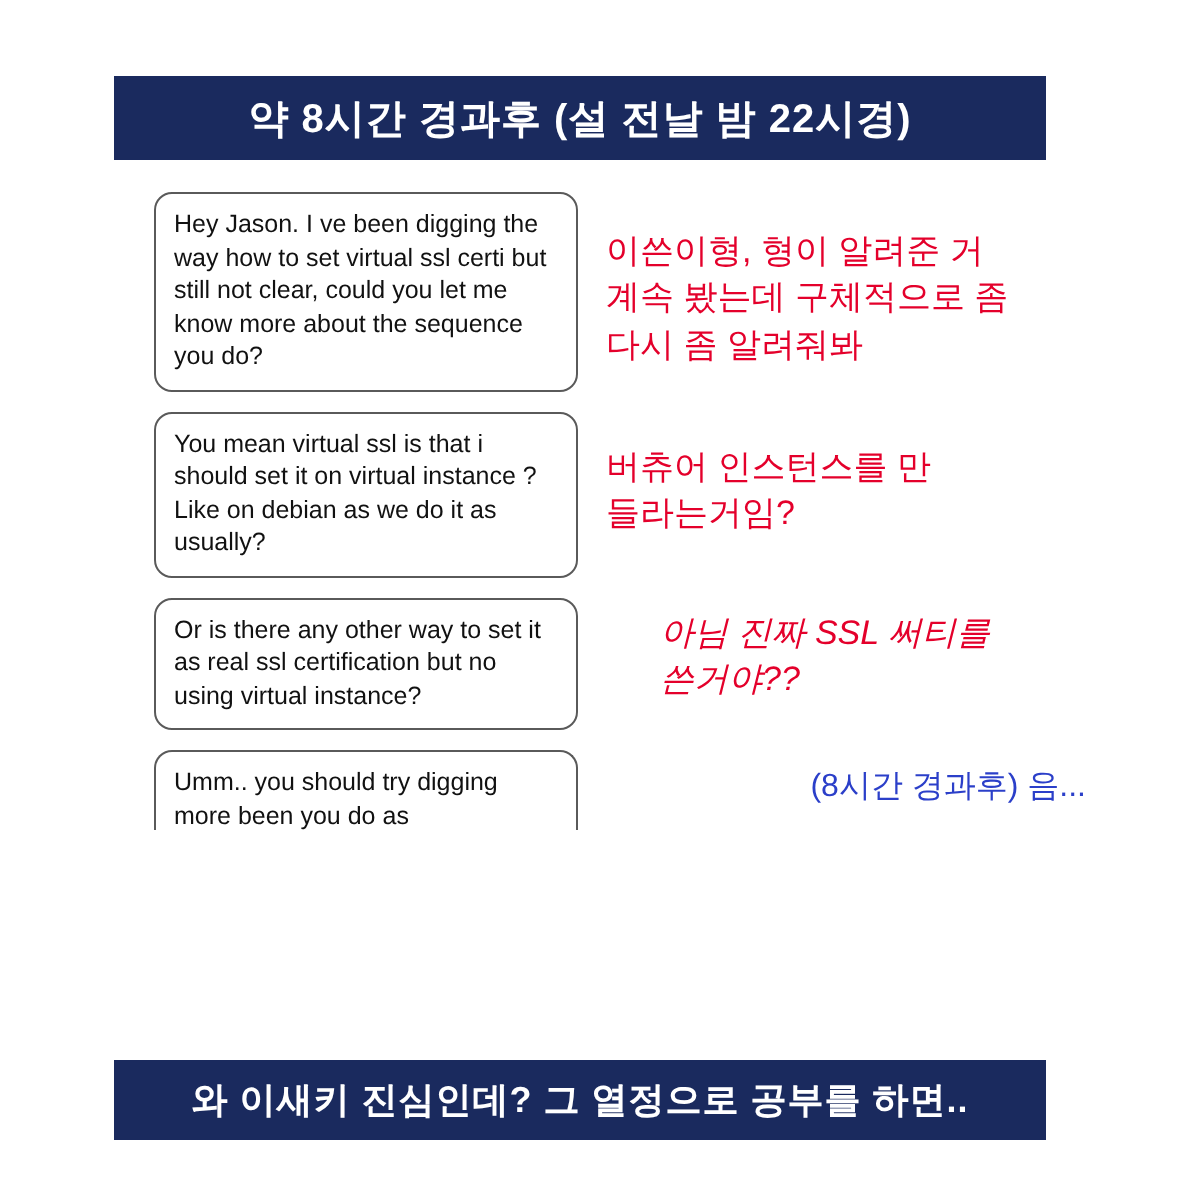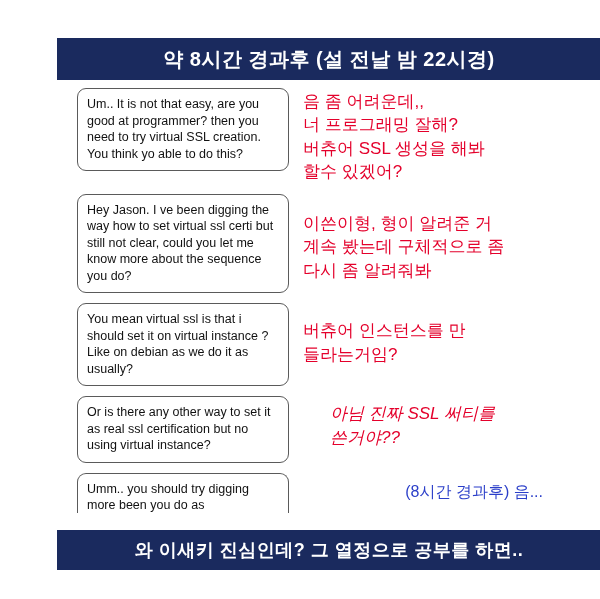--- a/index.html
+++ b/index.html
@@ -16,21 +16,21 @@
   .page {
     position: relative;
     width: 600px;
     height: 599px;
     background: #ffffff;
     box-sizing: border-box;
   }
   .banner {
     position: absolute;
     left: 57px;
-    width: 544px;
+    width: 466px;
     background: #1a2a5e;
     color: #ffffff;
     text-align: center;
     font-weight: bold;
     font-size: 20px;
     letter-spacing: 0.5px;
     display: flex;
     align-items: center;
     justify-content: center;
     box-sizing: border-box;
@@ -111,31 +111,20 @@
 </style>
 </head>
 <body>
 
 <div class="page">
 
   <div class="banner banner-top">약 8시간 경과후 (설 전날 밤 22시경)</div>
 
   <div class="convo">
 
-    <div class="row row-1">
-      <div class="left-col">
-        <div class="bubble">Um.. It is not that easy, are you good at programmer? then you need to try virtual SSL creation. You think yo able to do this?</div>
-      </div>
-      <div class="right-col">
-        <div class="reply">음 좀 어려운데,,
-너 프로그래밍 잘해?
-버츄어 SSL 생성을 해봐
-할수 있겠어?</div>
-      </div>
-    </div>
 
     <div class="row row-2">
       <div class="left-col">
         <div class="bubble">Hey Jason. I ve been digging the way how to set virtual ssl certi but still not clear, could you let me know more about the sequence you do?</div>
       </div>
       <div class="right-col">
         <div class="reply">이쓴이형, 형이 알려준 거
 계속 봤는데 구체적으로 좀
 다시 좀 알려줘봐</div>
       </div>

